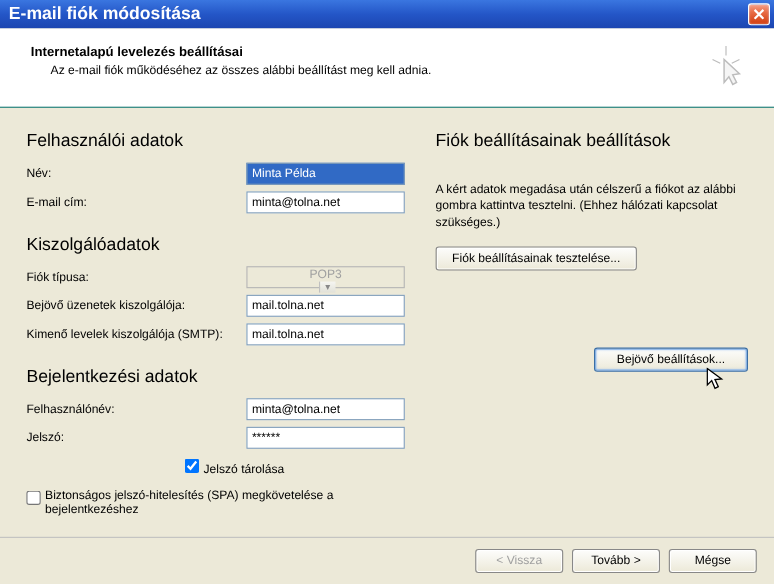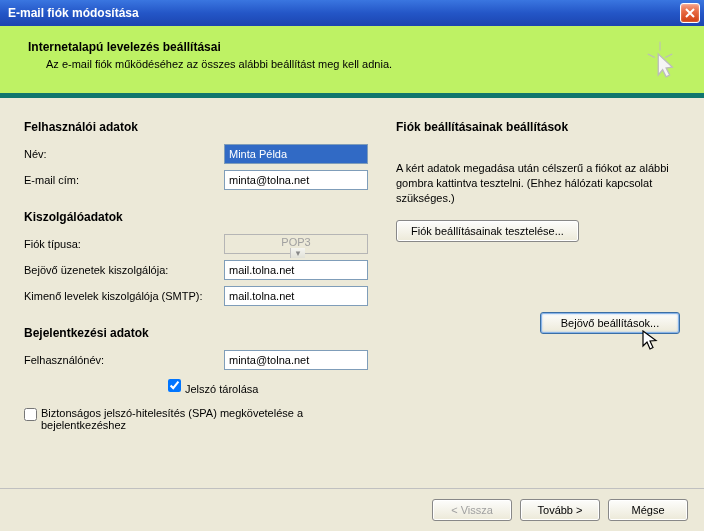--- a/index.html
+++ b/index.html
@@ -14,21 +14,21 @@
   }
   .titlebar {
     height: 26px;
     background: linear-gradient(to bottom, #3a76e0 0%, #2456c7 50%, #1b45b0 100%);
     display: flex;
     align-items: center;
     justify-content: space-between;
     padding: 0 4px 0 8px;
     color: #fff;
     font-weight: bold;
-    font-size: 12px;
+    font-size: 16px;
   }
   .close-btn {
     width: 20px;
     height: 20px;
     background: linear-gradient(to bottom, #f5a18a 0%, #e86b44 40%, #d13d0f 100%);
     border: 1px solid #fff;
     border-radius: 3px;
     color: #fff;
     display: flex;
     align-items: center;
@@ -39,23 +39,23 @@
     cursor: pointer;
   }
   .content {
     padding: 0;
     height: 505px;
     display: flex;
     flex-direction: column;
     background: #ece9d8;
   }
   .header-area {
-    background: #bef264;
+    background: #ffffff;
     padding: 14px 20px 10px 28px;
-    border-bottom: 5px solid #0f766e;
+    border-bottom: 1px solid #0f766e;
     display: flex;
     justify-content: space-between;
     align-items: flex-start;
     height: 72px;
   }
   .header-text h2 {
     margin: 0 0 4px 0;
     font-size: 12px;
     font-weight: bold;
   }
@@ -72,22 +72,22 @@
   .body-area {
     flex: 1;
     padding: 22px 24px 0 24px;
     display: flex;
     gap: 28px;
   }
   .col {
     flex: 1;
   }
   .section-title {
-    font-weight: bold;
-    font-size: 12px;
+    font-weight: normal;
+    font-size: 16px;
     margin-bottom: 10px;
   }
   .row {
     display: flex;
     align-items: center;
     margin-bottom: 6px;
   }
   .row label {
     width: 200px;
     font-size: 11px;
@@ -245,20 +245,24 @@
       <div class="row">
         <label>Kimenő levelek kiszolgálója (SMTP):</label>
         <input type="text" value="mail.tolna.net" style="">
       </div>
       <div class="section-spacer"></div>
       <div class="section-title">Bejelentkezési adatok</div>
       <div class="row">
         <label>Felhasználónév:</label>
         <input type="text" value="minta@tolna.net" style="">
       </div>
+      <div class="row">
+        <label>Jelszó:</label>
+        <input type="text" value="******" style="">
+      </div>
       <div class="checkbox-row">
         <input type="checkbox" checked="" style="">
         <span>Jelszó tárolása</span>
       </div>
       <div class="checkbox-row2">
         <input type="checkbox" style="">
         <span style="max-width:270px;">Biztonságos jelszó-hitelesítés (SPA) megkövetelése a bejelentkezéshez</span>
       </div>
     </div>
 

